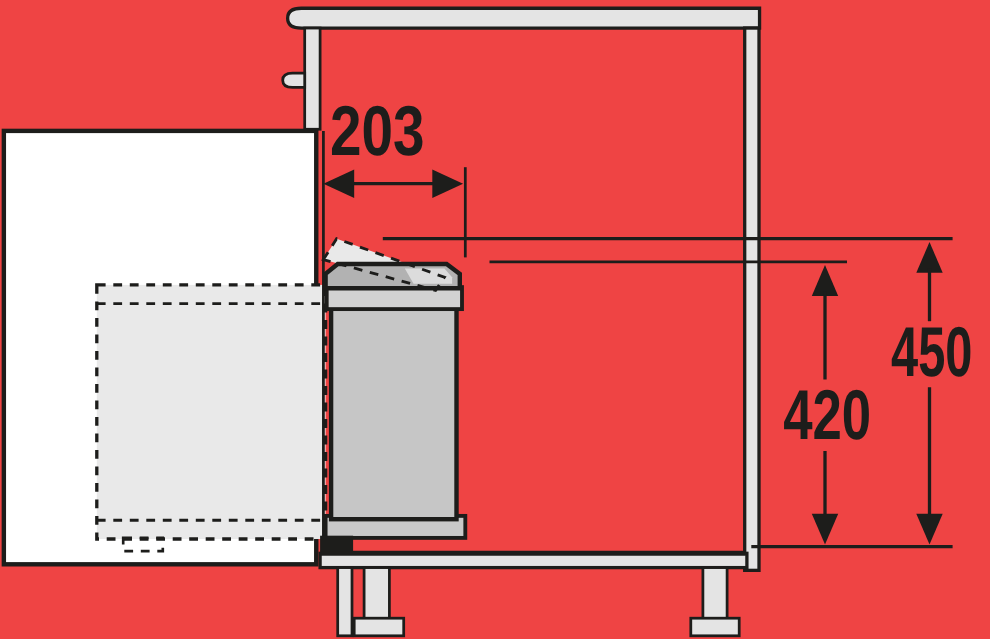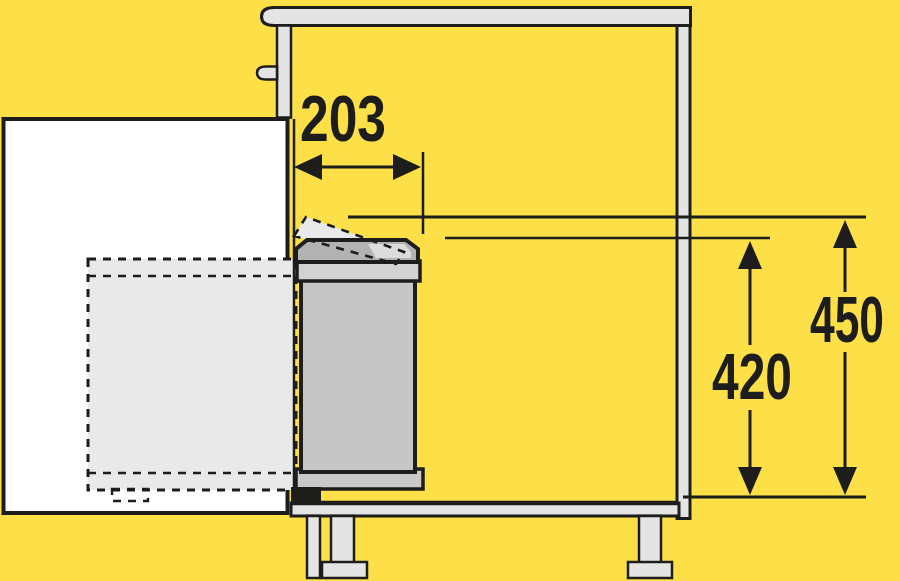--- a/index.html
+++ b/index.html
@@ -1,16 +1,16 @@
 <!DOCTYPE html>
 <html><head>
 <meta charset="utf-8">
 <style>
   html,body{margin:0;padding:0;background:#fff;}
-  .stage{position:relative;width:900px;height:581px;background:#fde047;overflow:hidden;
+  .stage{position:relative;width:900px;height:581px;background:#ef4444;overflow:hidden;
          font-family:"Liberation Sans",sans-serif;}
   svg{display:block;}
   .ln{stroke:#1d1d1b;}
   .dim-text{font-family:"Liberation Sans",sans-serif;font-weight:700;font-size:64px;
             fill:#1d1d1b;}
   .dashed{stroke:#1d1d1b;stroke-dasharray:8 7;}
 </style>
 </head>
 <body>
 

